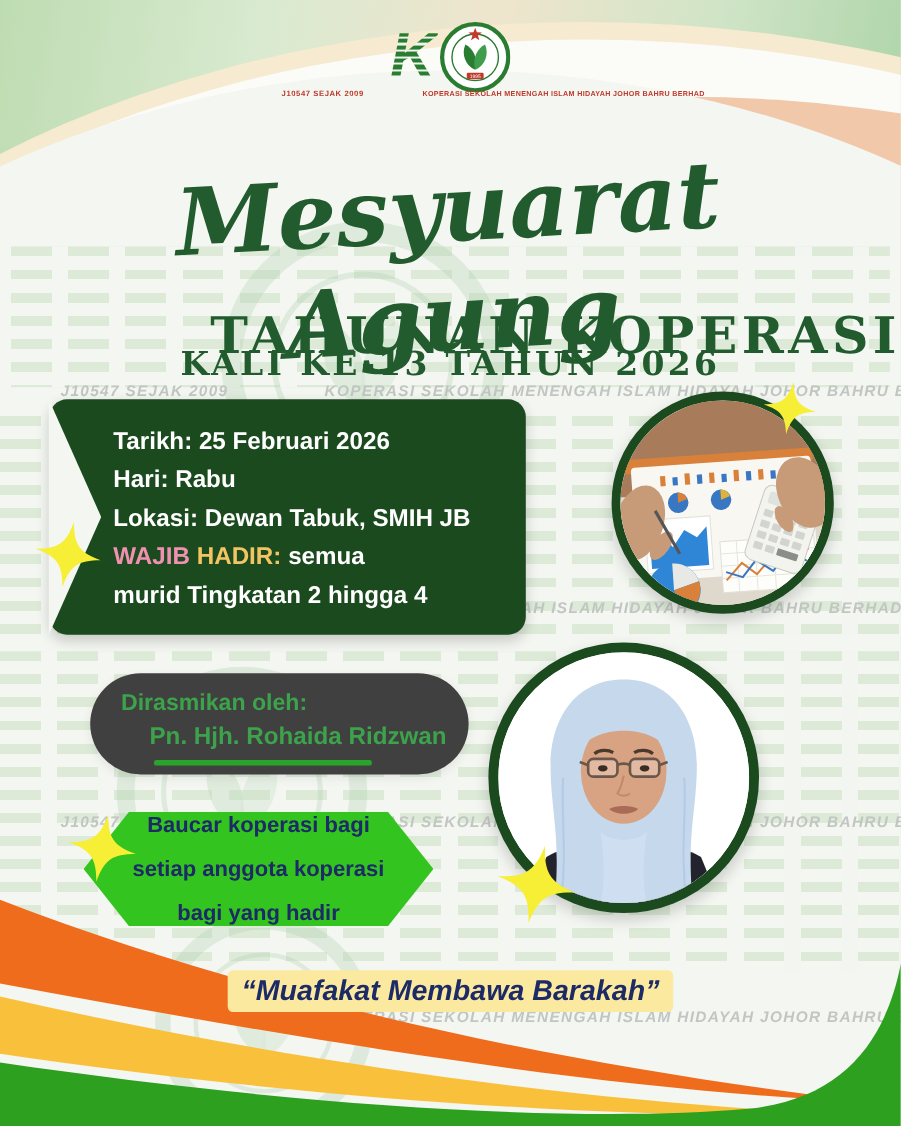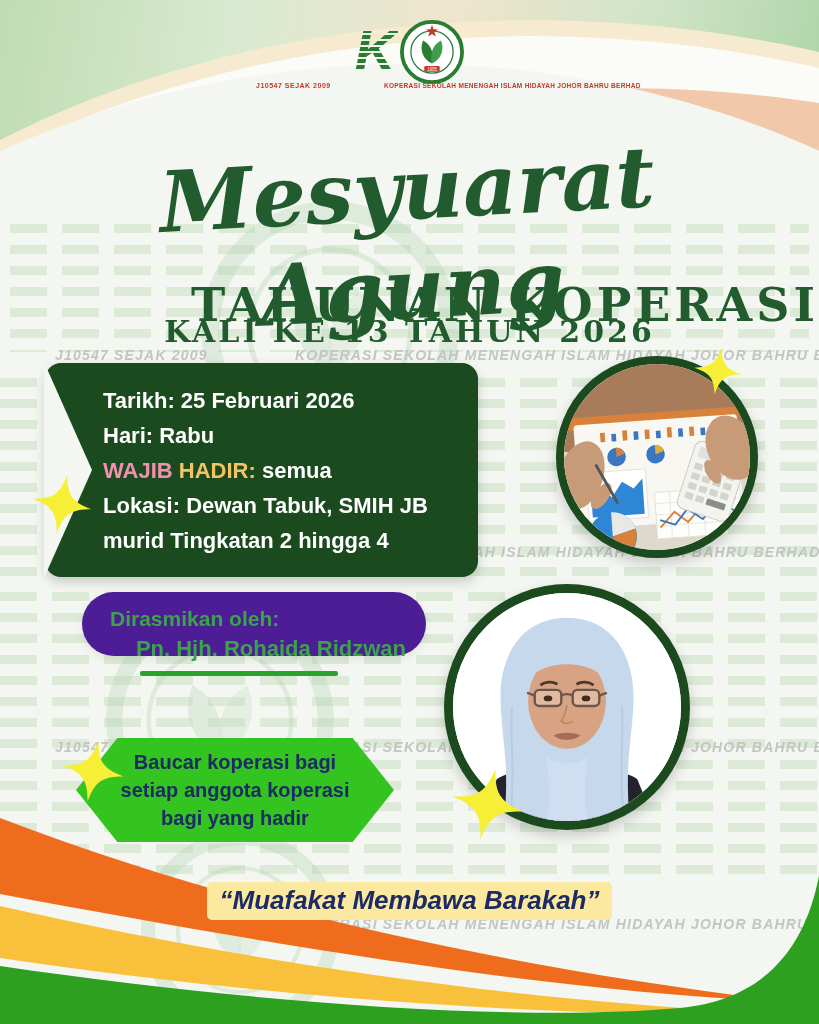--- a/index.html
+++ b/index.html
@@ -73,34 +73,34 @@
   .hl-hadir{color:var(--amber,#f2c464);}
 
   
   .photo-circle{position:absolute;border-radius:50%;overflow:hidden;z-index:4;
     box-shadow:0 6px 14px rgba(0,0,0,.18);background:#fff;}
   .photo-top{left:556px;top:356px;width:186px;height:186px;border:8px solid var(--dark-green,#1b4a1e);}
   .photo-woman{left:444px;top:584px;width:228px;height:228px;border:9px solid var(--dark-green,#1b4a1e);}
   .photo-circle svg{width:100%;height:100%;display:block;}
 
   
-  .officiator{position:absolute;left:82px;top:592px;width:344px;height:64px;z-index:4;
-    background:#4c1d95;border-radius:46px;box-shadow:0 3px 10px rgba(0,0,0,.08);
+  .officiator{position:absolute;left:82px;top:612px;width:344px;height:92px;z-index:4;
+    background:#404040;border-radius:46px;box-shadow:0 3px 10px rgba(0,0,0,.08);
     padding:15px 20px 0 28px;box-sizing:border-box;}
   .officiator .label{font:bold 21px "Liberation Sans",sans-serif;color:var(--text-green,#3da24c);}
   .officiator .name{font:bold 22px "Liberation Sans",sans-serif;color:var(--text-green,#3da24c);margin-top:5px;text-align:right;}
   .officiator .underline{width:198px;height:5px;background:var(--underline-green,#2aa32c);
     margin:9px 0 0 30px;border-radius:2px;}
 
   
   .banner{position:absolute;left:76px;top:738px;width:318px;height:104px;z-index:4;
     background:var(--bright-green,#33c41f);
     clip-path:polygon(0 50%,13% 0,87% 0,100% 50%,87% 100%,13% 100%);
     display:flex;flex-direction:column;justify-content:center;text-align:center;
-    color:var(--navy,#1c2a66);font:bold 20px/28px "Liberation Sans",sans-serif;}
+    color:var(--navy,#1c2a66);font:bold 20px/28px "Liberation Sans",sans-serif;gap:12px;}
 
   
   .quote{position:absolute;left:0;right:0;top:882px;z-index:5;text-align:center;}
   .quote span{display:inline-block;background:var(--highlight-yellow,#fce9a0);
     padding:3px 12px 4px;border-radius:5px;
     font:bold italic 26px "Liberation Sans",sans-serif;color:var(--navy,#1c2a66);}
 
   
   .sparkle{position:absolute;z-index:6;color:var(--sparkle-yellow,#f7ef35);}
   .sparkle svg{width:100%;height:100%;display:block;fill:currentColor;}
@@ -184,22 +184,22 @@
   </header>
 
   <h1 class="script-title">Mesyuarat Agung</h1>
   <h2 class="upper-title">TAHUNAN KOPERASI</h2>
   <h3 class="lower-title">KALI KE-13 TAHUN 2026</h3>
 
   <section class="details-box">
     <div class="details-notch"></div>
     <p>Tarikh: 25 Februari 2026</p>
     <p>Hari: Rabu</p>
+    <p>Lokasi: Dewan Tabuk, SMIH JB</p>
     <p><span class="hl-wajib">WAJIB</span> <span class="hl-hadir">HADIR:</span> <span>semua</span></p>
-    <p>Lokasi: Dewan Tabuk, SMIH JB</p>
     <p>murid Tingkatan 2 hingga 4</p>
   </section>
 
   <div class="photo-circle photo-top">
     <svg viewBox="0 0 200 200">
       <rect width="200" height="95" fill="#a87c5a"></rect>
       <rect y="95" width="200" height="105" fill="#ded9cc"></rect>
       <g transform="rotate(-4 100 120)">
         <rect x="8" y="52" width="184" height="14" rx="3" fill="#d9813a"></rect>
         <rect x="14" y="60" width="176" height="112" rx="4" fill="#f8f7f2"></rect>

